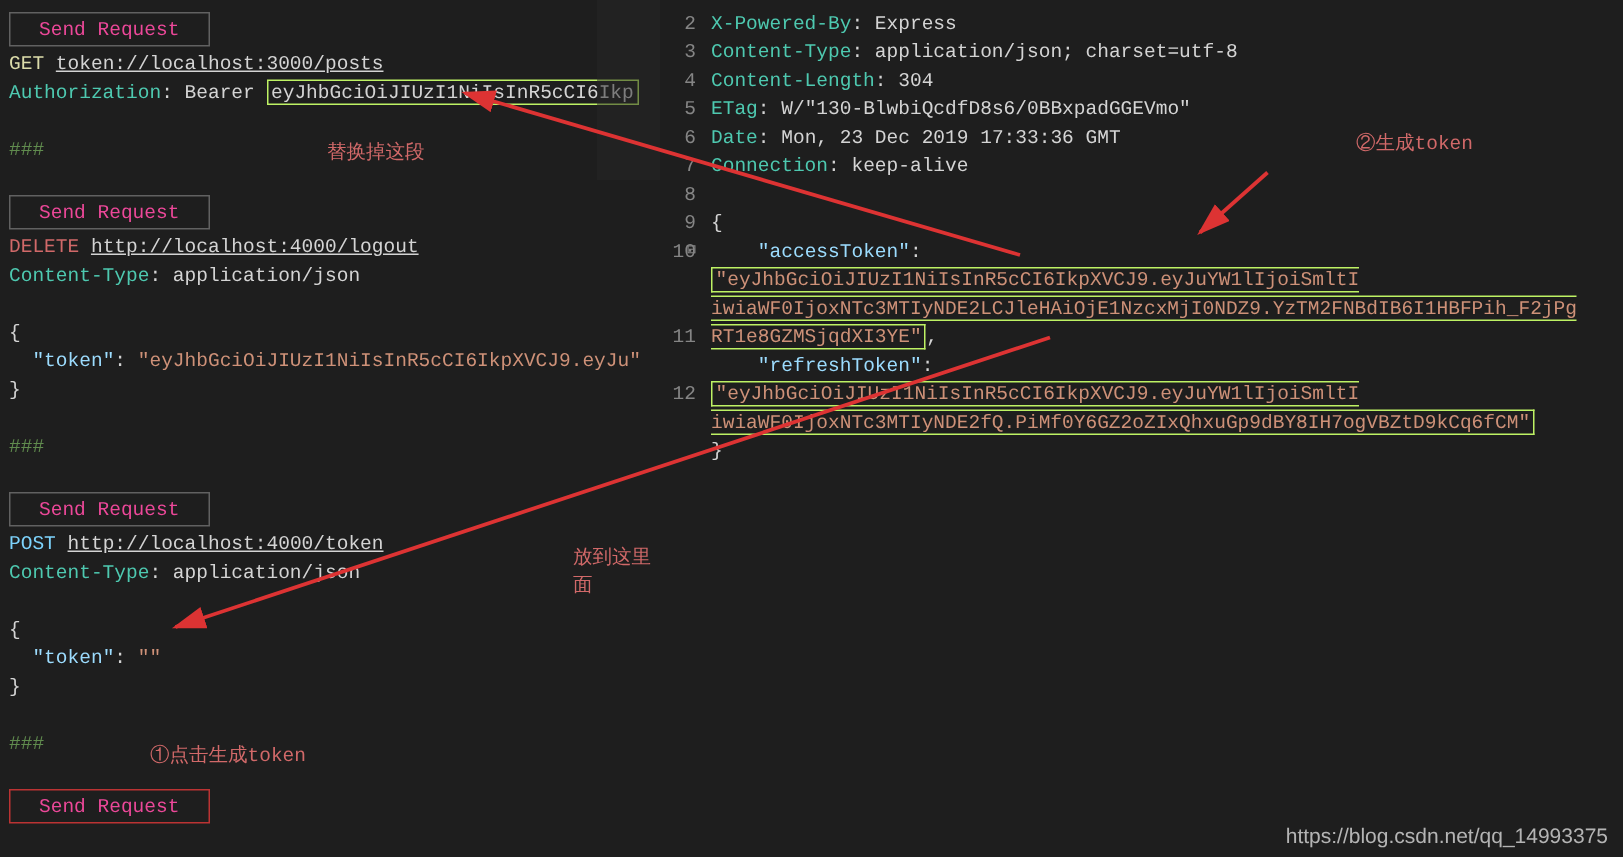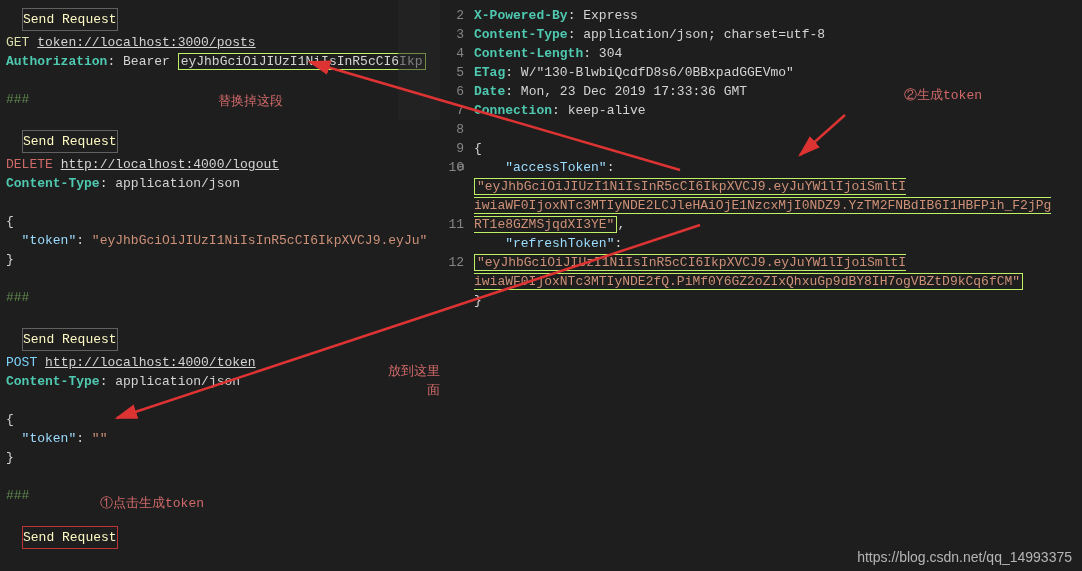--- a/index.html
+++ b/index.html
@@ -39,40 +39,40 @@
   .code-area div { height: 19px; white-space: nowrap; }
   .wrap { white-space: normal !important; height: auto !important; }
   .minimap {
     position: absolute;
     top: 0; right: 0;
     width: 42px; height: 120px;
     background: #252525;
     opacity: 0.5;
   }
   .send-req {
-    color: #fef9c3;
+    color: #ec4899;
     border: 1px solid #616161;
-    padding: 1px 0;
+    padding: 1px 19px;
     display: inline-block;
-    margin: 2px 16px;
+    margin: 2px 0;
     cursor: pointer;
   }
   .send-req.highlight { border: 1px solid #b33; }
   .method-get { color: #dcdcaa; }
   .method-post { color: #7dd3fc; }
   .method-delete { color: #d16969; }
   .url { text-decoration: underline; color: #d4d4d4; }
-  .header-key { color: #4ec9b0; font-weight: bold; }
+  .header-key { color: #4ec9b0; }
   .header-colon { color: #d4d4d4; }
   .header-val { color: #d4d4d4; }
   .str { color: #ce9178; }
   .sep { color: #608b4e; }
   .key { color: #9cdcfe; }
   .hl-box { border: 1px solid #bef264; padding: 0 2px; }
-  .annotation { color: #d16969; position: absolute; font-size: 13px; text-align: right; }
+  .annotation { color: #d16969; position: absolute; font-size: 13px; }
   .watermark {
     position: absolute;
     bottom: 6px; right: 10px;
     color: #cfcfcf;
     font-family: Arial, sans-serif;
     font-size: 14px;
     opacity: 0.85;
   }
   svg.arrows {
     position: absolute;

